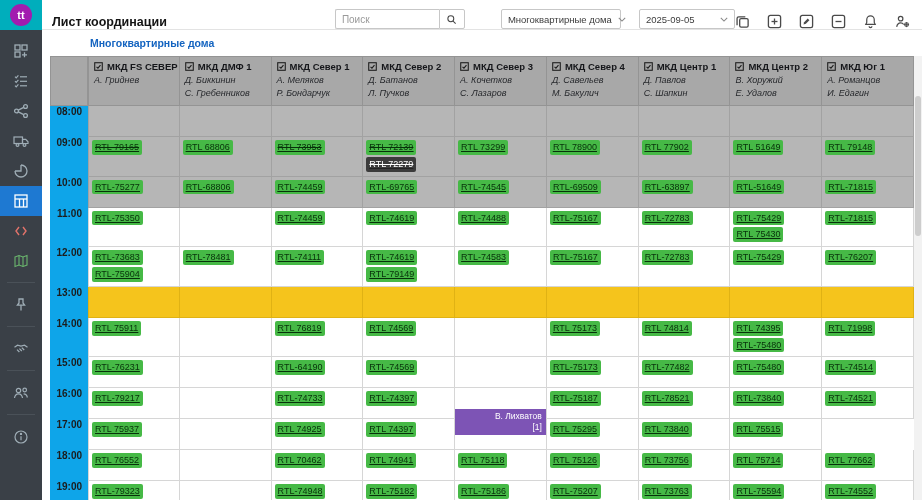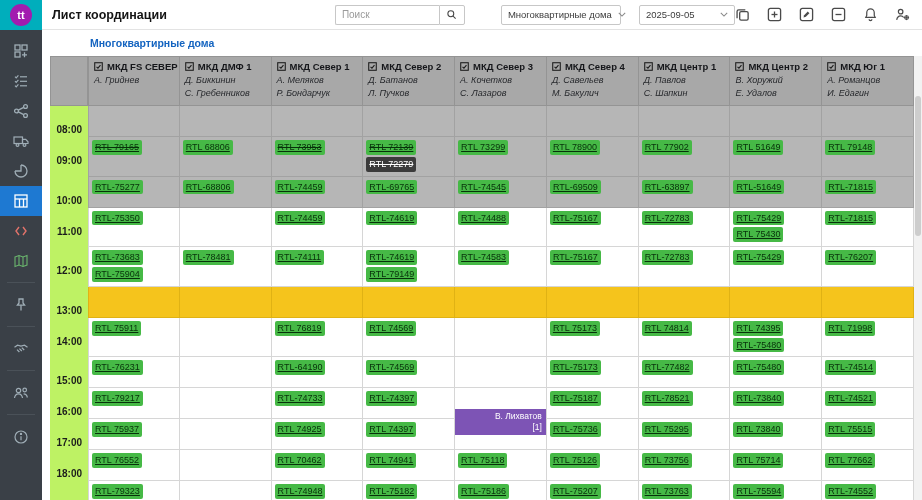--- a/index.html
+++ b/index.html
@@ -20,21 +20,21 @@
   .nav-item { height:30px; flex:none; display:flex; align-items:center; justify-content:center;
     color:#9fadb6; cursor:pointer; }
   .nav-item.active { background:#1e79d2; color:#fff; }
   .nav-item.gap { margin-top:14px; position:relative; }
   .nav-item.gap::before { content:""; position:absolute; top:-8px; left:7px; right:7px; border-top:1px solid #4a5158; }
   .nav-item .icon svg { width:16px; height:16px; display:block; }
 
   
   .main { flex:1; min-width:0; display:flex; flex-direction:column; }
   .topbar { height:30px; flex:none; background:#fff; border-bottom:1px solid #e3e3e3;
-    display:flex; align-items:center; padding:0 12px 0 10px; }
+    display:flex; align-items:flex-end; padding:0 12px 0 10px; }
   .page-title { font-size:12.5px; font-weight:bold; color:#141414; white-space:nowrap; }
   .search { display:flex; margin-left:168px; height:20px; }
   .search input { width:104px; height:20px; border:1px solid #c7c7c7; border-right:none;
     border-radius:2px 0 0 2px; font-size:10px; padding:0 6px; outline:none; color:#333;
     font-family:"Liberation Sans", sans-serif; }
   .search input::placeholder { color:#9a9a9a; }
   .search button { width:26px; height:20px; border:1px solid #c7c7c7; background:#fff;
     border-radius:0 2px 2px 0; display:flex; align-items:center; justify-content:center;
     color:#444; cursor:pointer; padding:0; }
   .search button svg { width:11px; height:11px; display:block; }
@@ -59,26 +59,26 @@
   .h-cell { background:#a8a8a8; border:1px solid #949494; border-left:none; padding:4px 5px; overflow:hidden; }
   .h-cell:nth-child(2) { border-left:1px solid #949494; }
   .h-cell.gutter { border-left:1px solid #949494; }
   .h-title { display:flex; align-items:center; gap:4px; font-size:9.5px; font-weight:bold;
     color:#15161a; margin-bottom:2px; white-space:nowrap; }
   .h-title .cb svg { width:9px; height:9px; display:block; }
   .h-person { font-size:9px; color:#26282c; line-height:1.4; white-space:nowrap;font-style:italic; }
 
   .grid-body { flex:1; min-height:0; overflow:hidden; display:flex; flex-direction:column; }
   .g-row { display:grid; grid-template-columns:38px repeat(9,1fr); flex:none; }
-  .t-cell { background:#bef264; font-size:10px; font-weight:bold; color:#1c1c1c;
-    text-align:right; padding:18px 6px 0 0; }
+  .t-cell { background:#0ea5e9; font-size:10px; font-weight:bold; color:#1c1c1c;
+    text-align:right; padding:0 6px 0 0; }
   .g-cell { border-right:1px solid #d6d6d6; border-bottom:1px solid #d6d6d6;
     min-height:31px; padding:2px; position:relative; background:#fff; }
   .g-cell:nth-child(2) { border-left:1px solid #d6d6d6; }
-  .g-row.past .g-cell { background:#b6b6b6; border-color:#a2a2a2; }
+  .g-row.past .g-cell { background:#b6b6b6; border-color:#a2a2a2;text-decoration:underline; }
   .g-row.break .g-cell { background:#f5c41c; border-color:#e0b214; }
 
   .tag { display:block; width:fit-content; max-width:100%; background:#46b946; color:#07310a;
     font-size:9px; line-height:1.2; padding:2px 3px; margin:1px 0 2px 1px; border-radius:2px;
     text-decoration:underline; white-space:nowrap; cursor:pointer; }
   .tag.green-struck { text-decoration:underline line-through; }
   .tag.dark-struck { background:#3b3b3b; color:#fff; text-decoration:line-through; }
 
   .event { background:#7d54b5; color:#fff; font-size:8.5px; line-height:1.25;
     padding:2px 4px; margin:-12px -2px 0 -2px; min-height:26px; text-align:right;
@@ -636,23 +636,20 @@
               <div class="g-cell">
                 <span class="tag green">RTL 74397</span>
               </div>
               <div class="g-cell">
                 <div class="event">
                   <div class="ev-name">В. Лихватов</div>
                   <div class="ev-badge">[1]</div>
                 </div>
               </div>
               <div class="g-cell">
-                <span class="tag green">RTL-75736</span>
-              </div>
-              <div class="g-cell">
                 <span class="tag green">RTL 75295</span>
               </div>
               <div class="g-cell">
                 <span class="tag green">RTL 73840</span>
               </div>
               <div class="g-cell">
                 <span class="tag green">RTL 75515</span>
               </div>
             </div>
             <div class="g-row normal">

